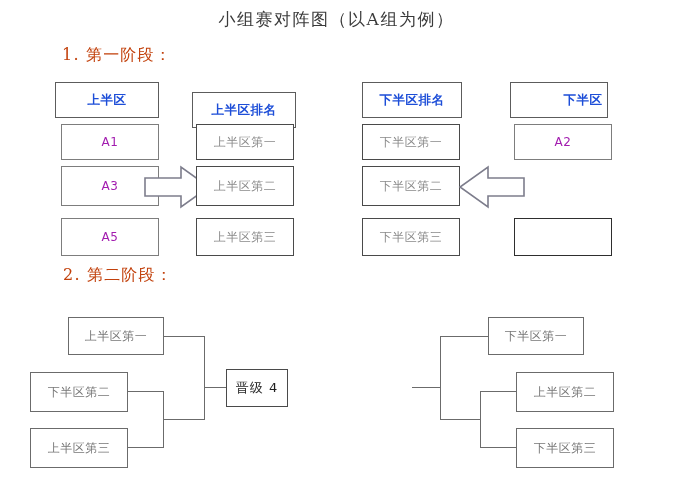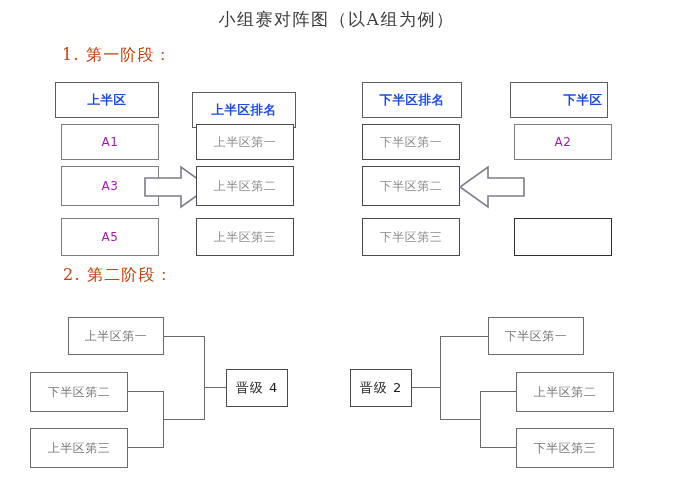--- a/index.html
+++ b/index.html
@@ -156,15 +156,14 @@
 
   <div class="abs conn conn-h" style="left:480px; top:391px; width:36px;"></div>
   <div class="abs conn conn-h" style="left:480px; top:447px; width:36px;"></div>
   <div class="abs conn conn-v" style="left:480px; top:391px; height:57px;"></div>
   <div class="abs conn conn-h" style="left:440px; top:419px; width:41px;"></div>
 
   <div class="abs conn conn-h" style="left:440px; top:336px; width:49px;"></div>
   <div class="abs conn conn-v" style="left:440px; top:336px; height:84px;"></div>
   <div class="abs conn conn-h" style="left:412px; top:387px; width:29px;"></div>
 
-  <div class="abs node adv-box" style="left:350px; top:369px; width:62px; height:38px;">晋级 2</div>
 
 </div>
 
 </body></html>

